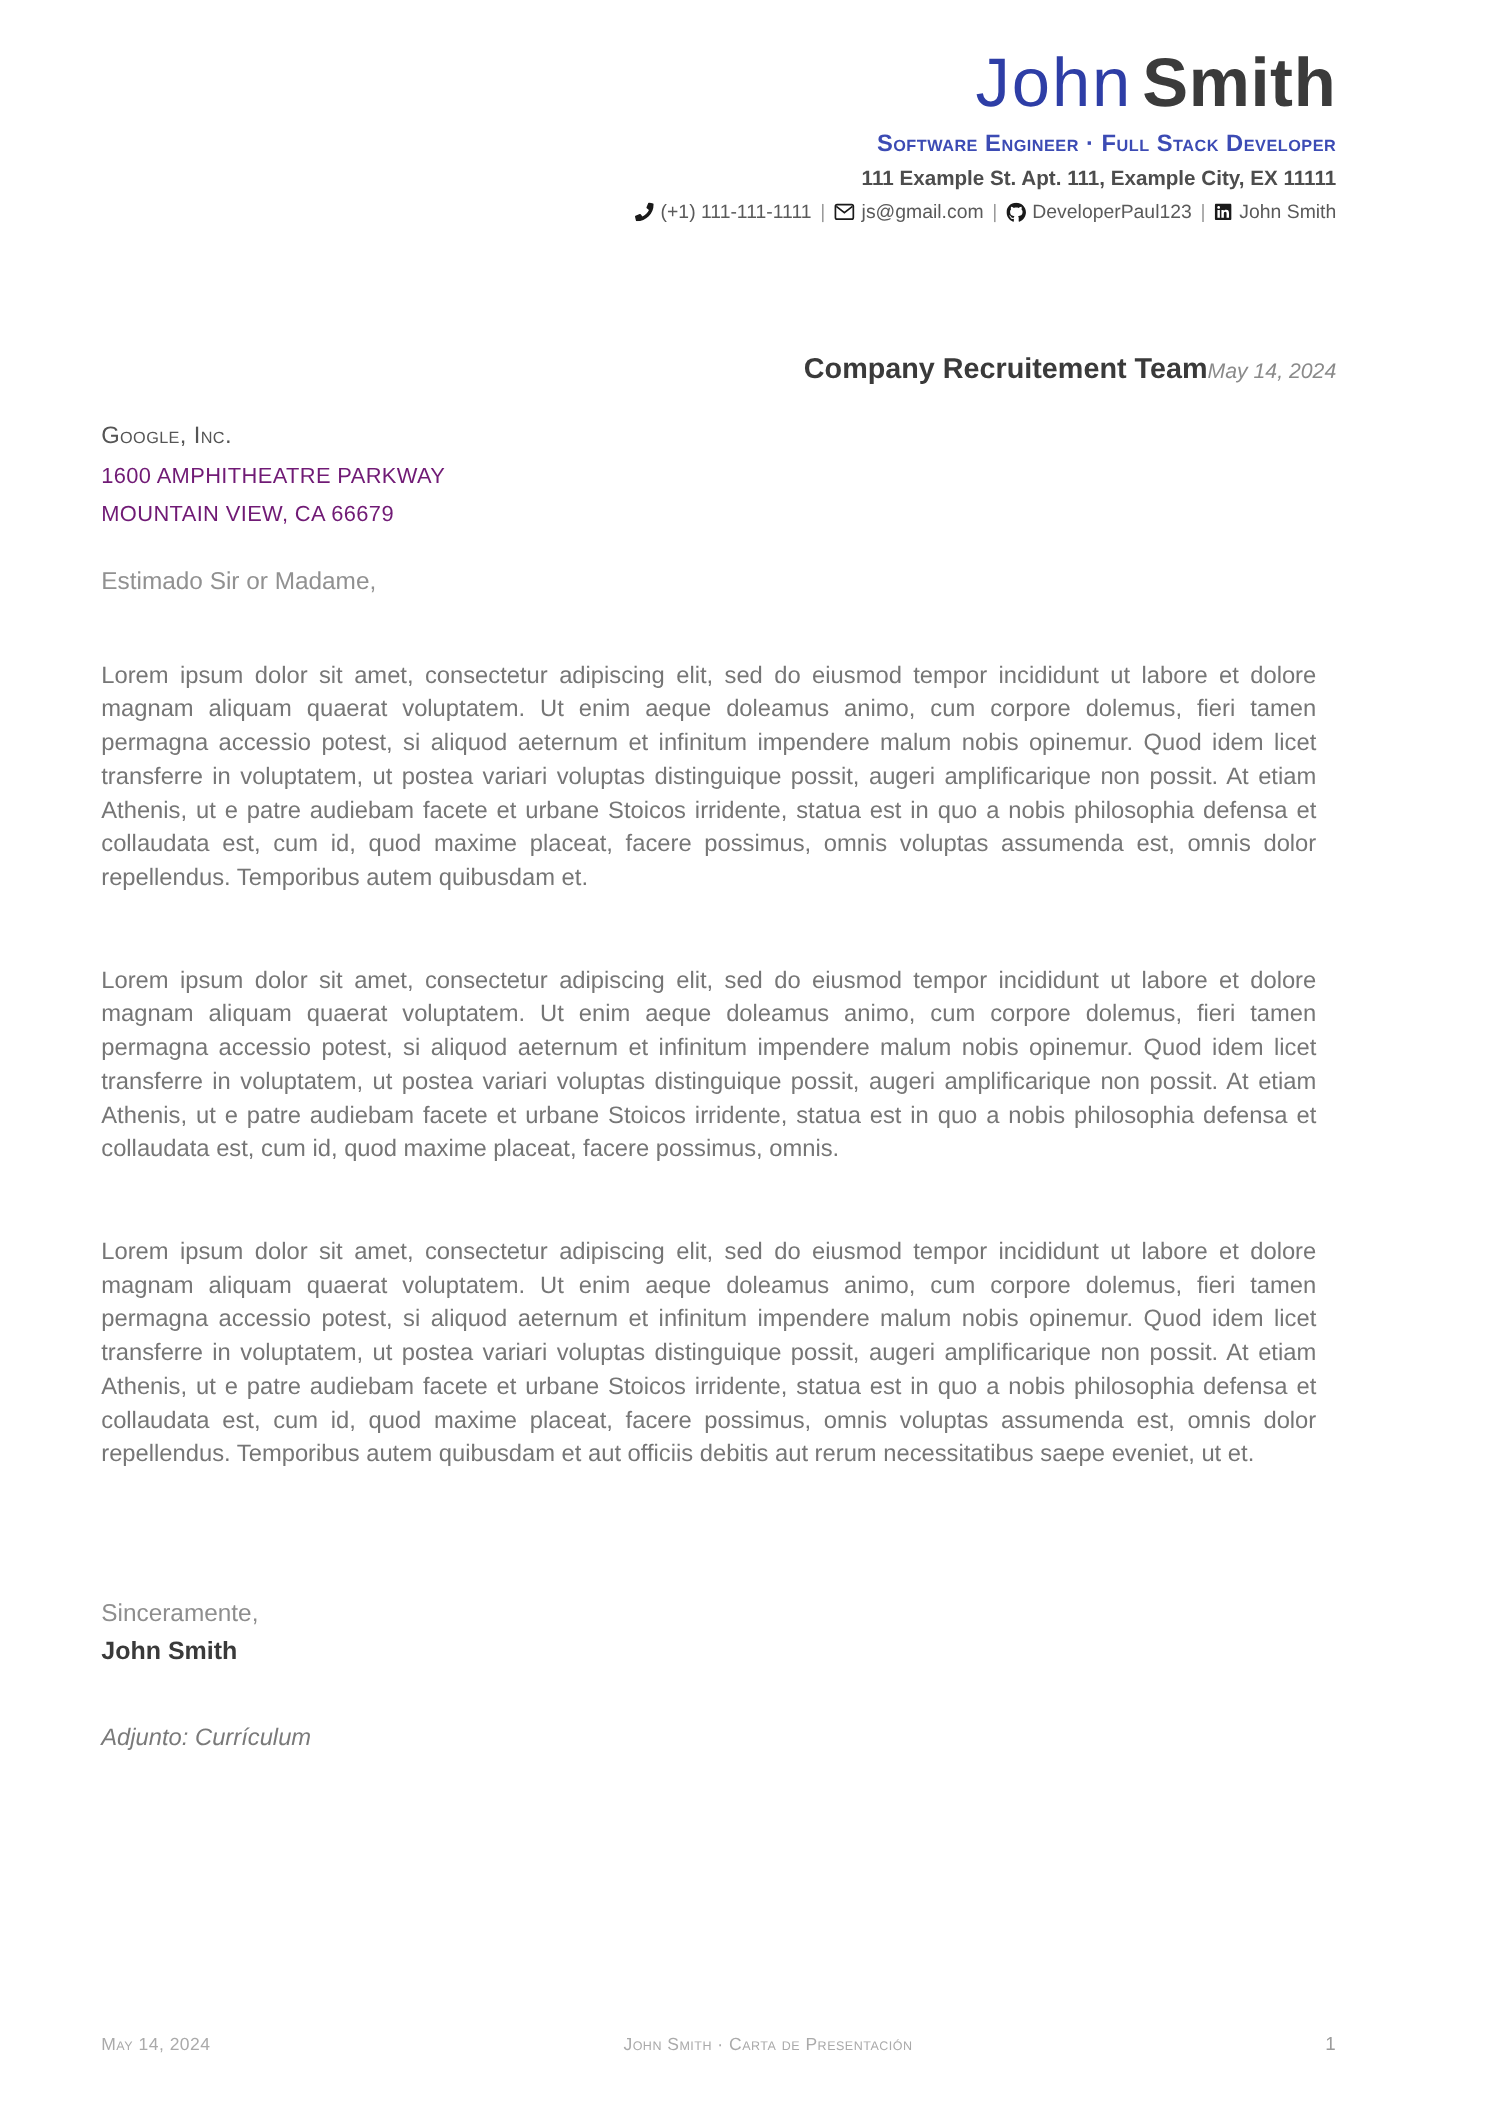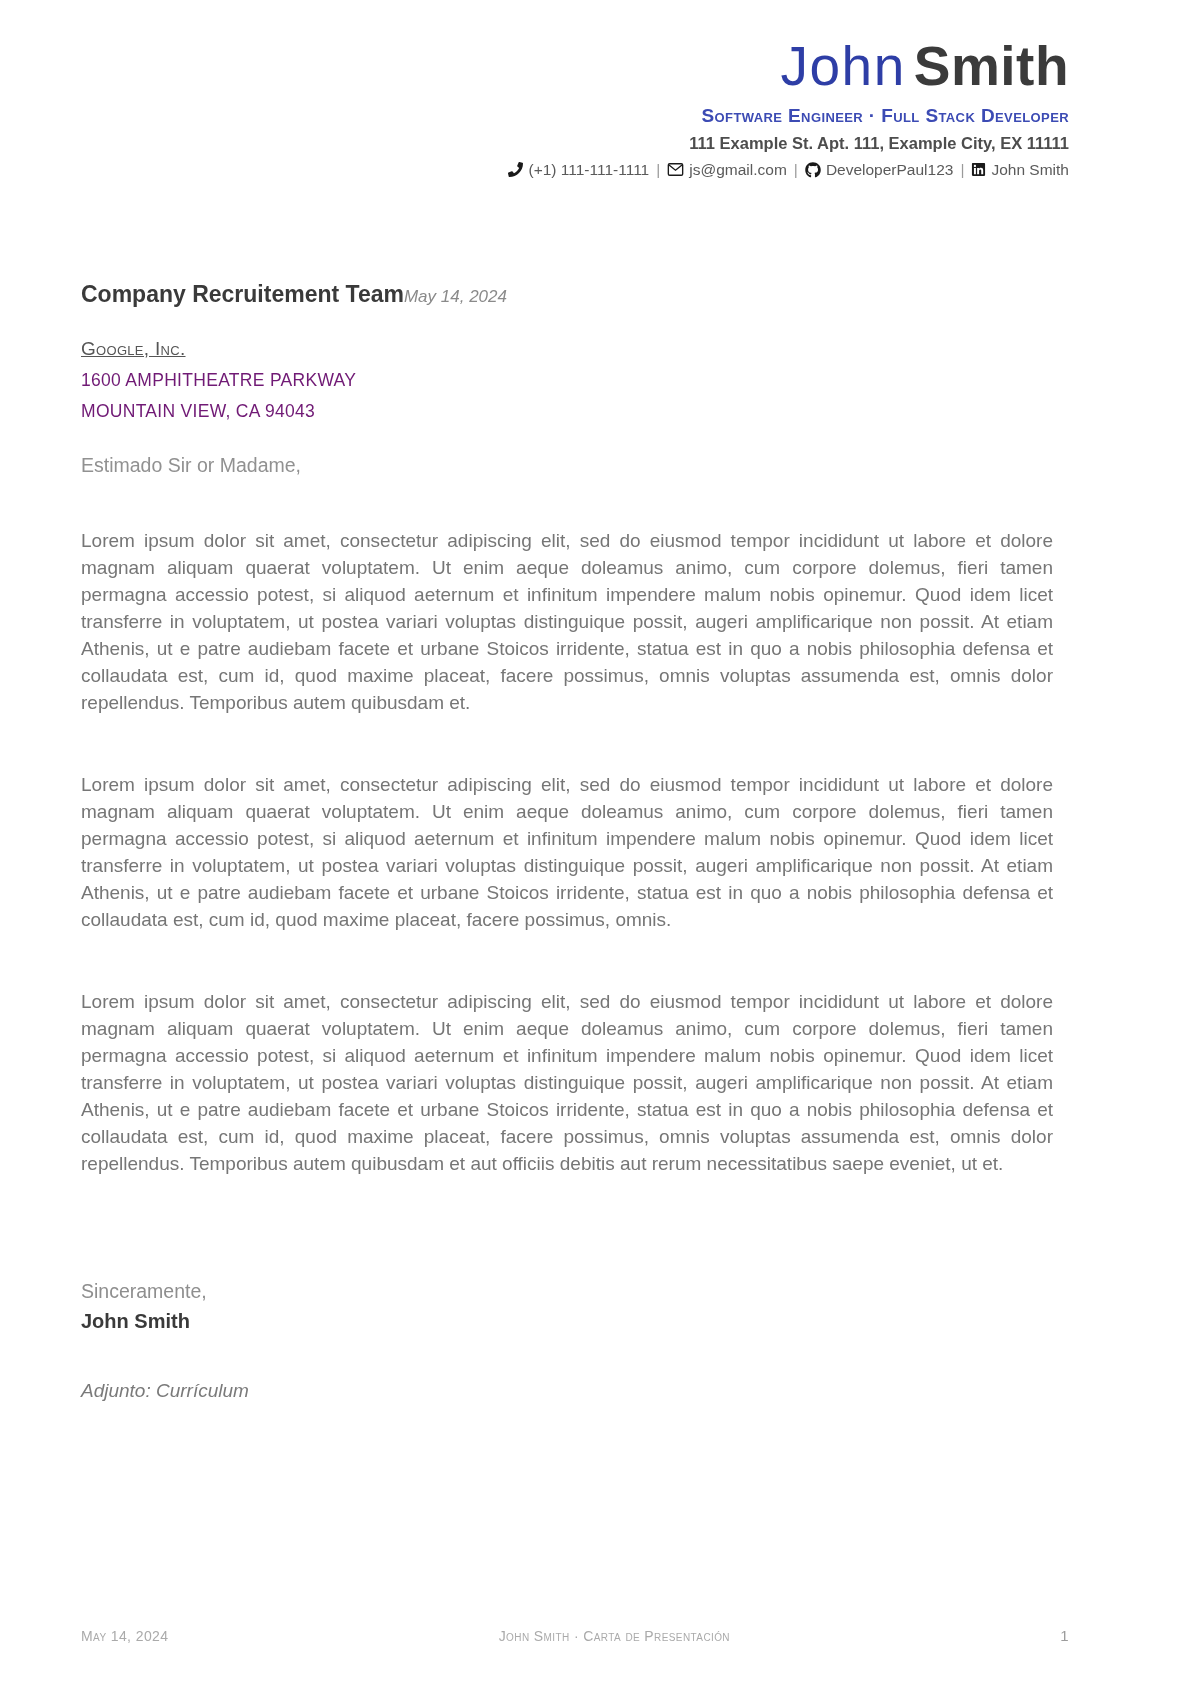--- a/index.html
+++ b/index.html
@@ -47,33 +47,32 @@
     font-weight: 300;
   }
   .citem { display: inline-flex; align-items: center; gap: 5px; }
   .citem svg { display: block; }
   .sep { color: #9a9a9a; font-weight: 300; }
 
   
   .recipient-row {
     margin-top: 102px;
     display: flex;
-    justify-content: flex-start;
+    justify-content: flex-end;
     align-items: baseline;
   }
   .recipient-title { font-size: 23px; font-weight: 700; color: #3a3a3a; }
   .letter-date { font-style: italic; font-size: 17px; color: #8a8a8a; font-weight: 300; }
   .company {
     margin-top: 30px;
     font-variant: small-caps;
     font-size: 19px;
     color: #555555;
     font-weight: 400;
     letter-spacing: 0.3px;
-    text-decoration: underline;
   }
   .addr-line {
     margin-top: 10px;
     font-size: 17.5px;
     color: #701a75;
     font-weight: 300;
     letter-spacing: 0.3px;
   }
 
   
@@ -186,21 +185,21 @@
     </div>
   </header>
 
   <section>
     <div class="recipient-row">
       <div class="recipient-title">Company Recruitement Team</div>
       <div class="letter-date">May 14, 2024</div>
     </div>
     <div class="company">Google, Inc.</div>
     <div class="addr-line">1600 AMPHITHEATRE PARKWAY</div>
-    <div class="addr-line">MOUNTAIN VIEW, CA 94043</div>
+    <div class="addr-line">MOUNTAIN VIEW, CA 66679</div>
   </section>
 
   <section>
     <div class="greeting">Estimado Sir or Madame,</div>
 
     <div class="body-text">
       <p class="para">Lorem ipsum dolor sit amet, consectetur adipiscing elit, sed do eiusmod tempor incididunt ut labore et dolore magnam aliquam quaerat voluptatem. Ut enim aeque doleamus animo, cum corpore dolemus, fieri tamen permagna accessio potest, si aliquod aeternum et infinitum impendere malum nobis opinemur. Quod idem licet transferre in voluptatem, ut postea variari voluptas distinguique possit, augeri amplificarique non possit. At etiam Athenis, ut e patre audiebam facete et urbane Stoicos irridente, statua est in quo a nobis philosophia defensa et collaudata est, cum id, quod maxime placeat, facere possimus, omnis voluptas assumenda est, omnis dolor repellendus. Temporibus autem quibusdam et.</p>
       <p class="para">Lorem ipsum dolor sit amet, consectetur adipiscing elit, sed do eiusmod tempor incididunt ut labore et dolore magnam aliquam quaerat voluptatem. Ut enim aeque doleamus animo, cum corpore dolemus, fieri tamen permagna accessio potest, si aliquod aeternum et infinitum impendere malum nobis opinemur. Quod idem licet transferre in voluptatem, ut postea variari voluptas distinguique possit, augeri amplificarique non possit. At etiam Athenis, ut e patre audiebam facete et urbane Stoicos irridente, statua est in quo a nobis philosophia defensa et collaudata est, cum id, quod maxime placeat, facere possimus, omnis.</p>
       <p class="para">Lorem ipsum dolor sit amet, consectetur adipiscing elit, sed do eiusmod tempor incididunt ut labore et dolore magnam aliquam quaerat voluptatem. Ut enim aeque doleamus animo, cum corpore dolemus, fieri tamen permagna accessio potest, si aliquod aeternum et infinitum impendere malum nobis opinemur. Quod idem licet transferre in voluptatem, ut postea variari voluptas distinguique possit, augeri amplificarique non possit. At etiam Athenis, ut e patre audiebam facete et urbane Stoicos irridente, statua est in quo a nobis philosophia defensa et collaudata est, cum id, quod maxime placeat, facere possimus, omnis voluptas assumenda est, omnis dolor repellendus. Temporibus autem quibusdam et aut officiis debitis aut rerum necessitatibus saepe eveniet, ut et.</p>
     </div>

